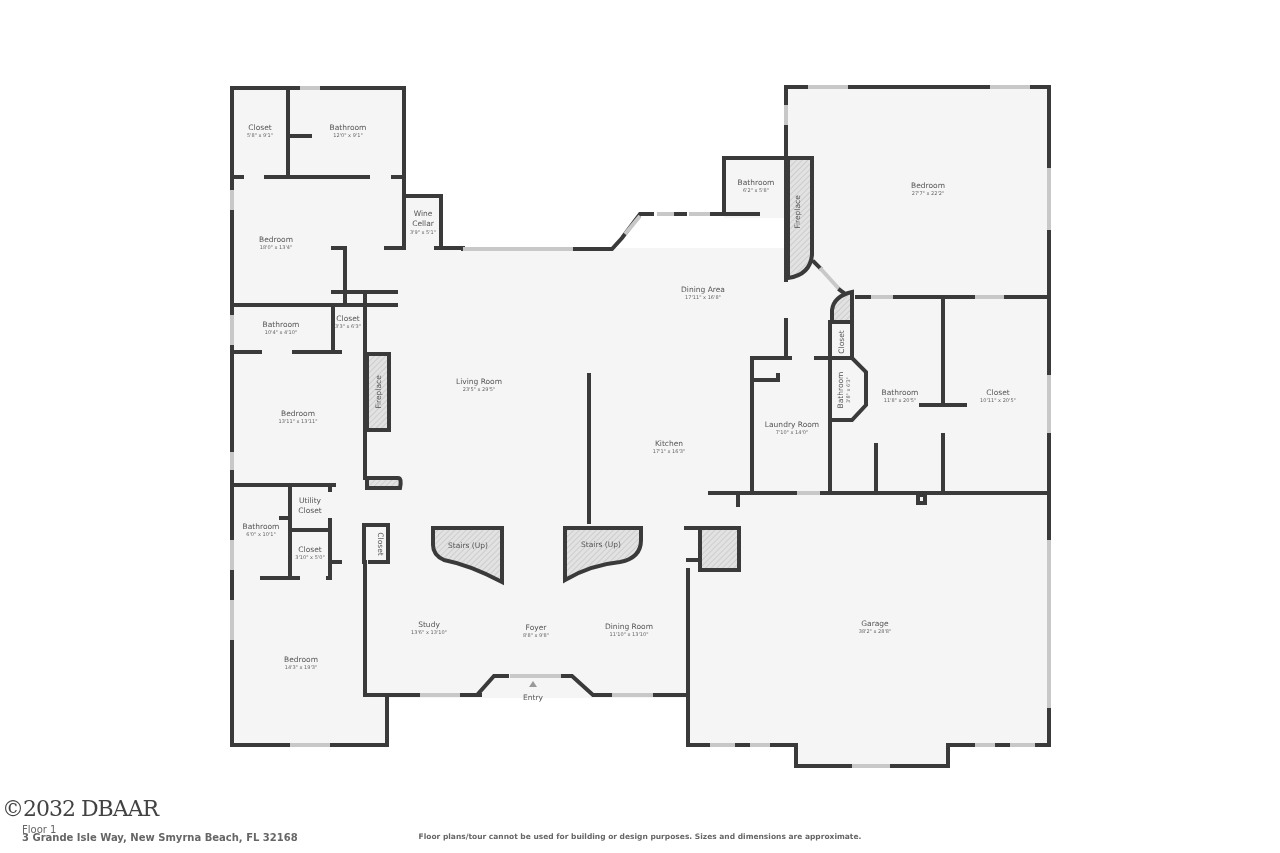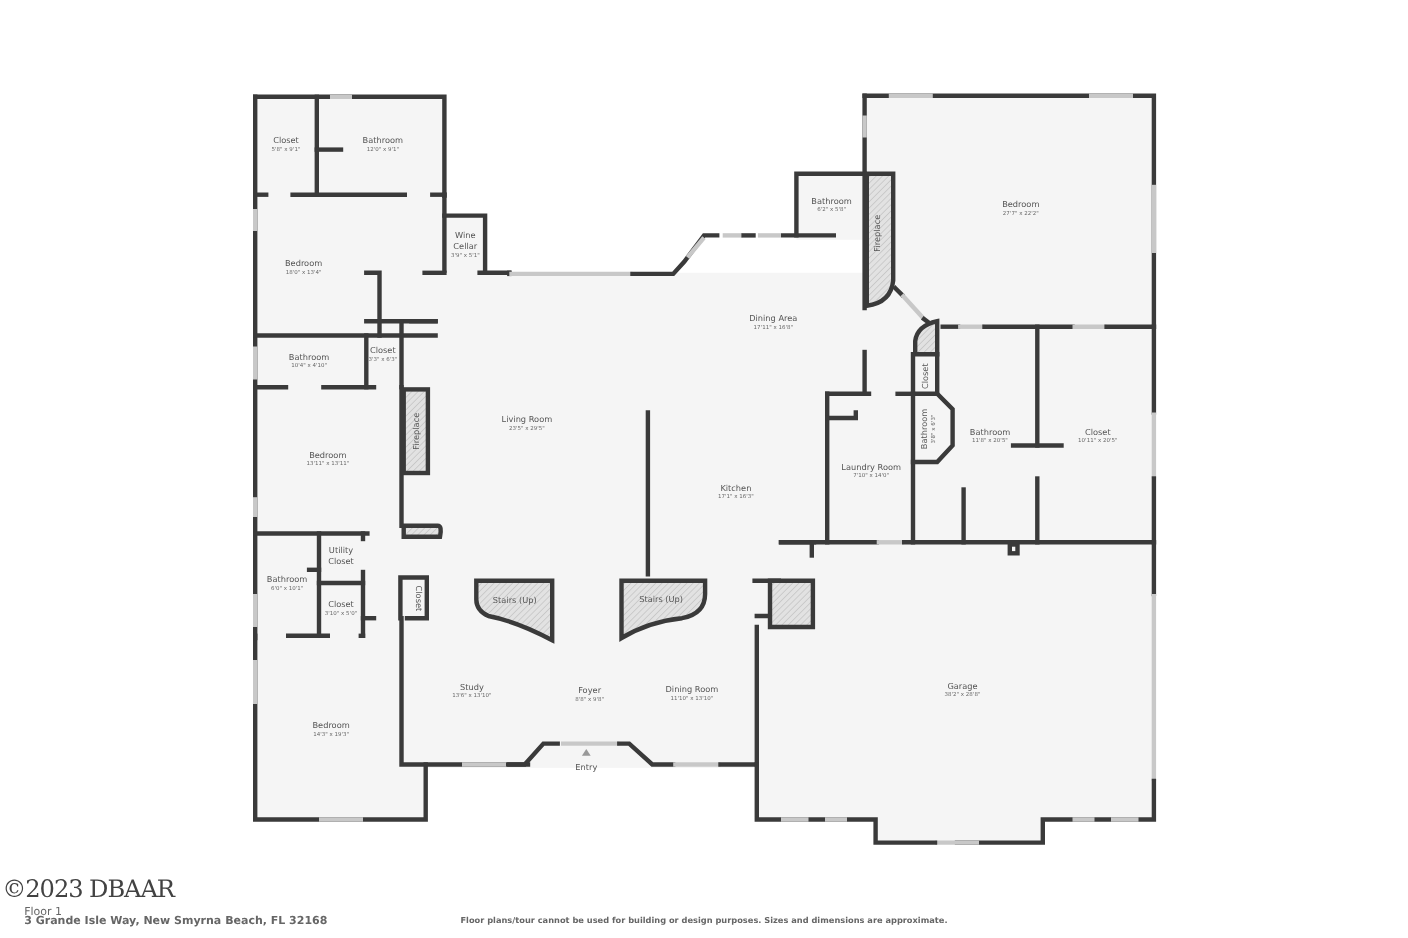--- a/index.html
+++ b/index.html
@@ -288,15 +288,15 @@
       <text class="room-dim" x="998" y="402">10'11" x 20'5"</text>
     </g>
     <g>
       <text class="room-name" x="875" y="626">Garage</text>
       <text class="room-dim" x="875" y="633">38'2" x 28'8"</text>
     </g>
   </g>
 </svg>
 
 <div class="footer address">3 Grande Isle Way, New Smyrna Beach, FL 32168</div>
-<div class="footer watermark">©2023 DBAAR</div>
+<div class="footer watermark">©2032 DBAAR</div>
 <div class="footer floor-label">Floor 1</div>
 <div class="footer disclaimer">Floor plans/tour cannot be used for building or design purposes. Sizes and dimensions are approximate.</div>
 
 </body></html>

